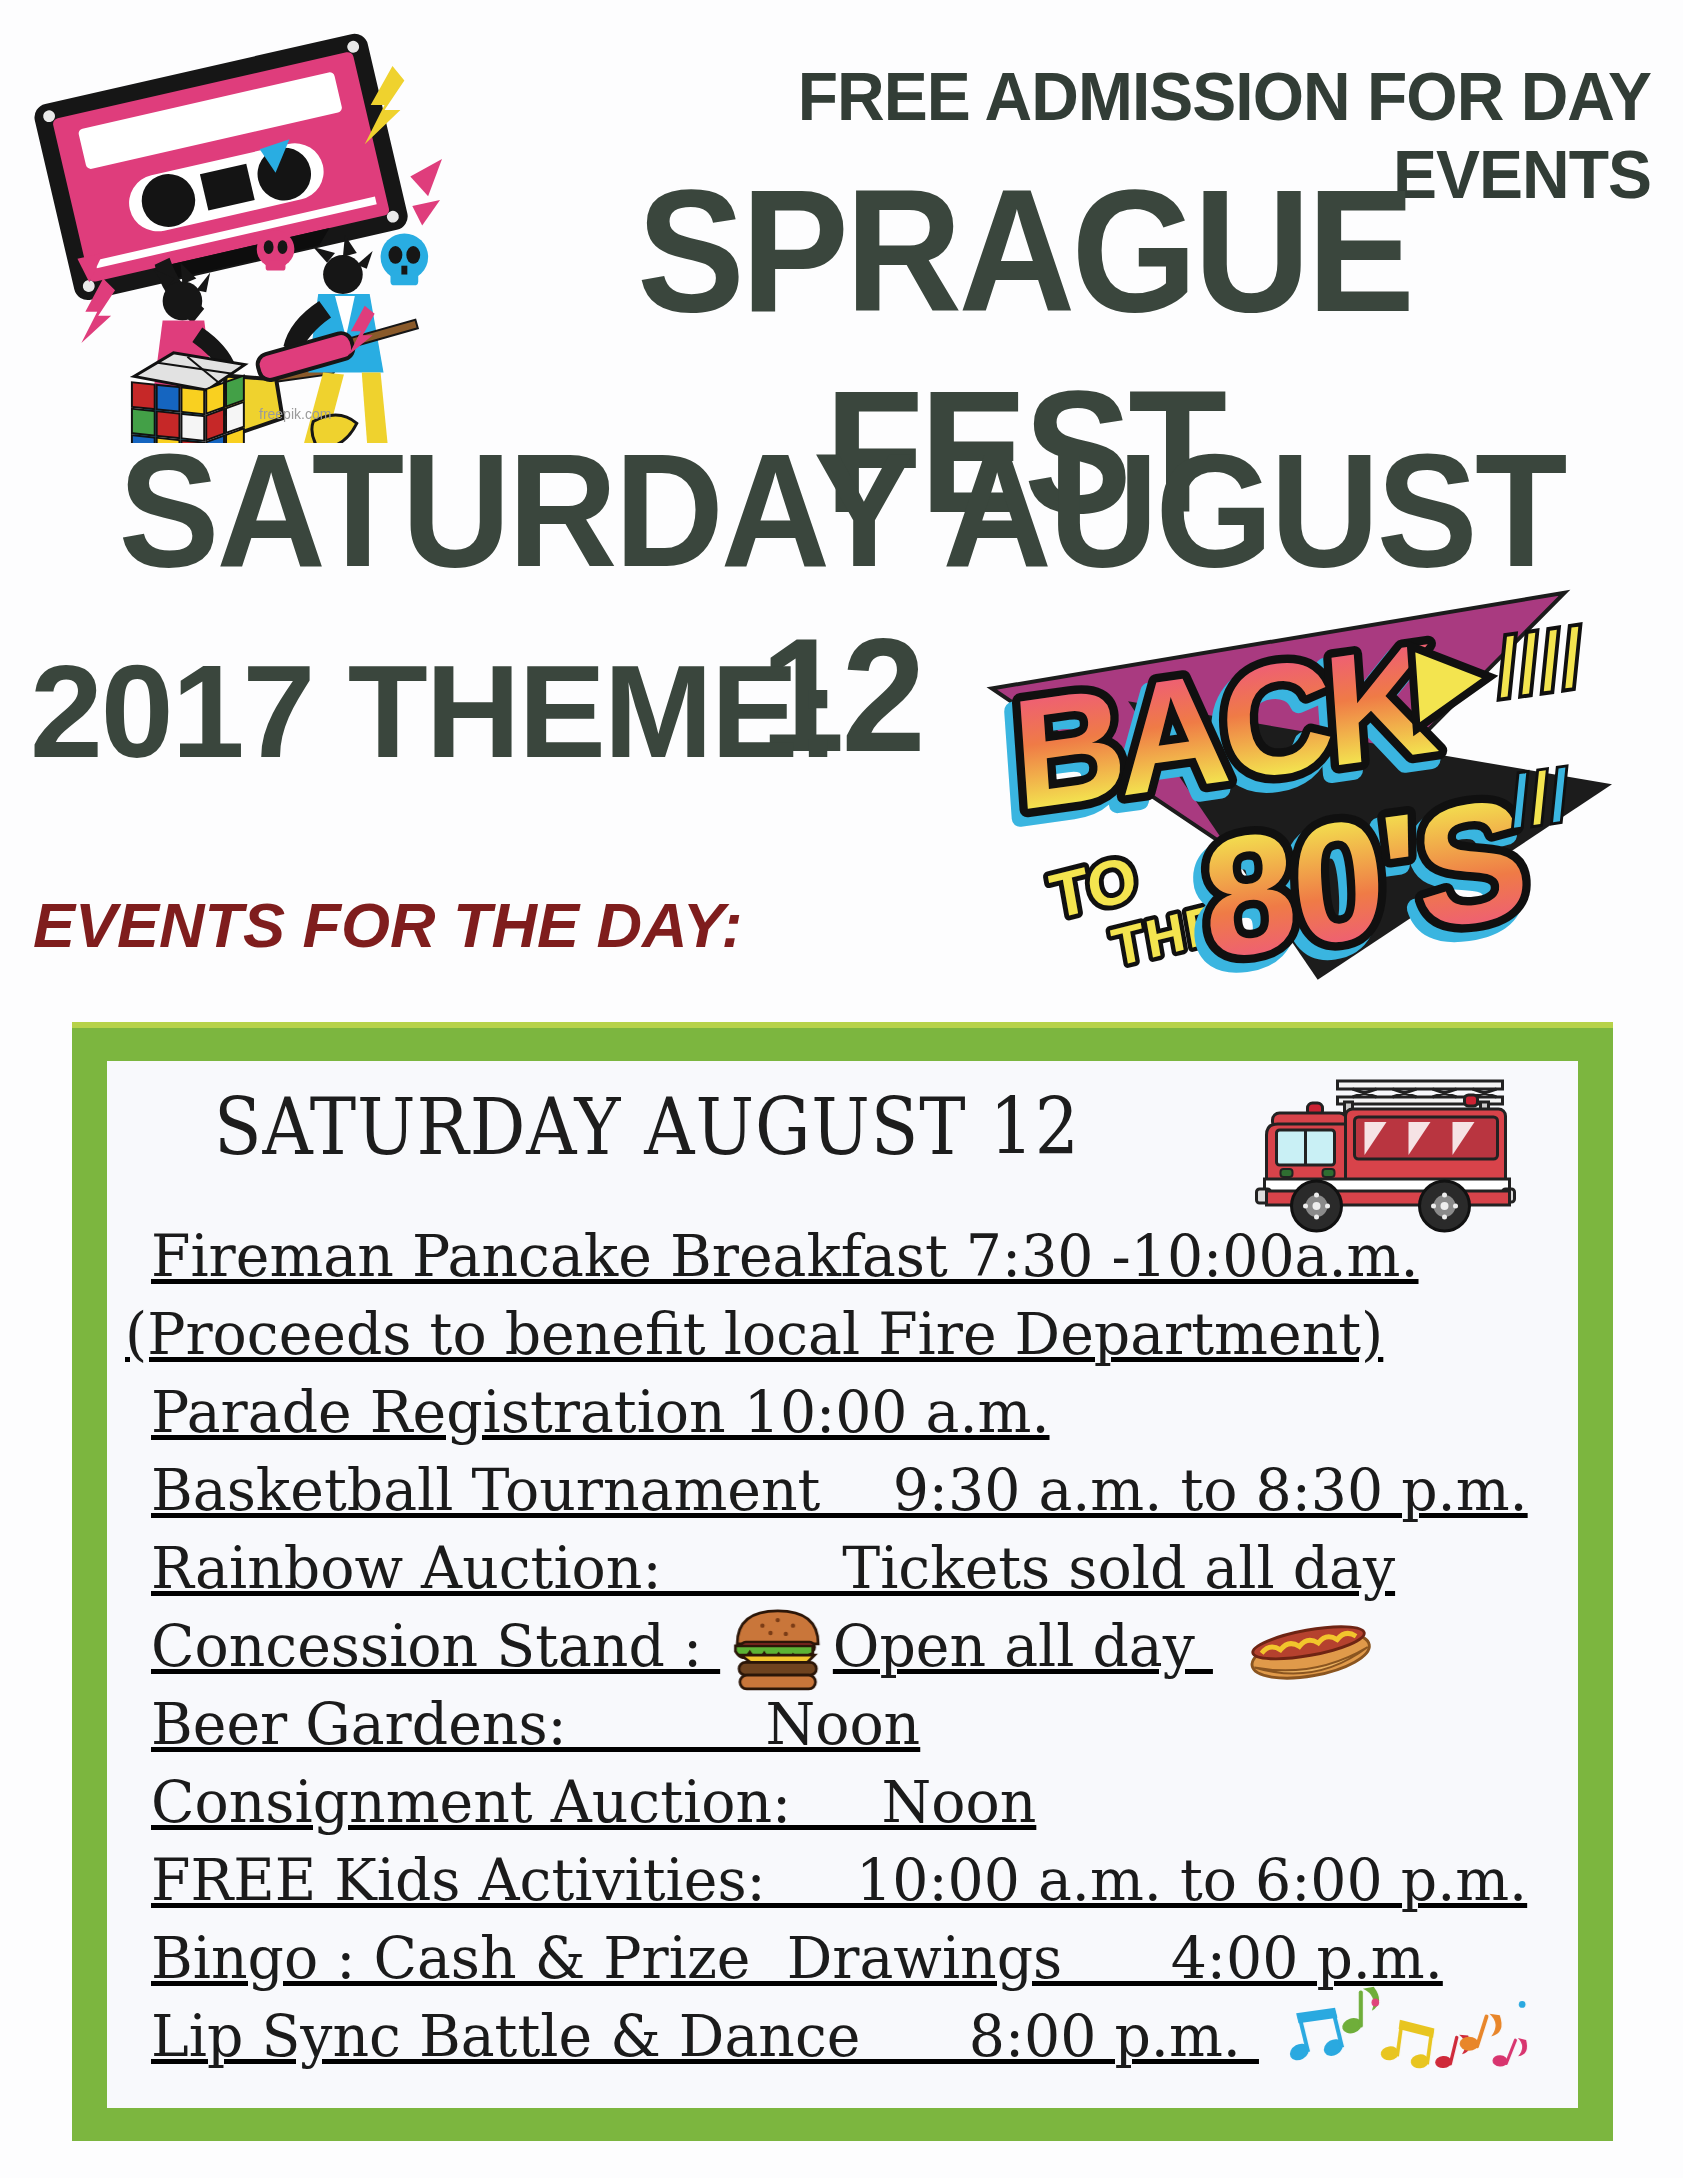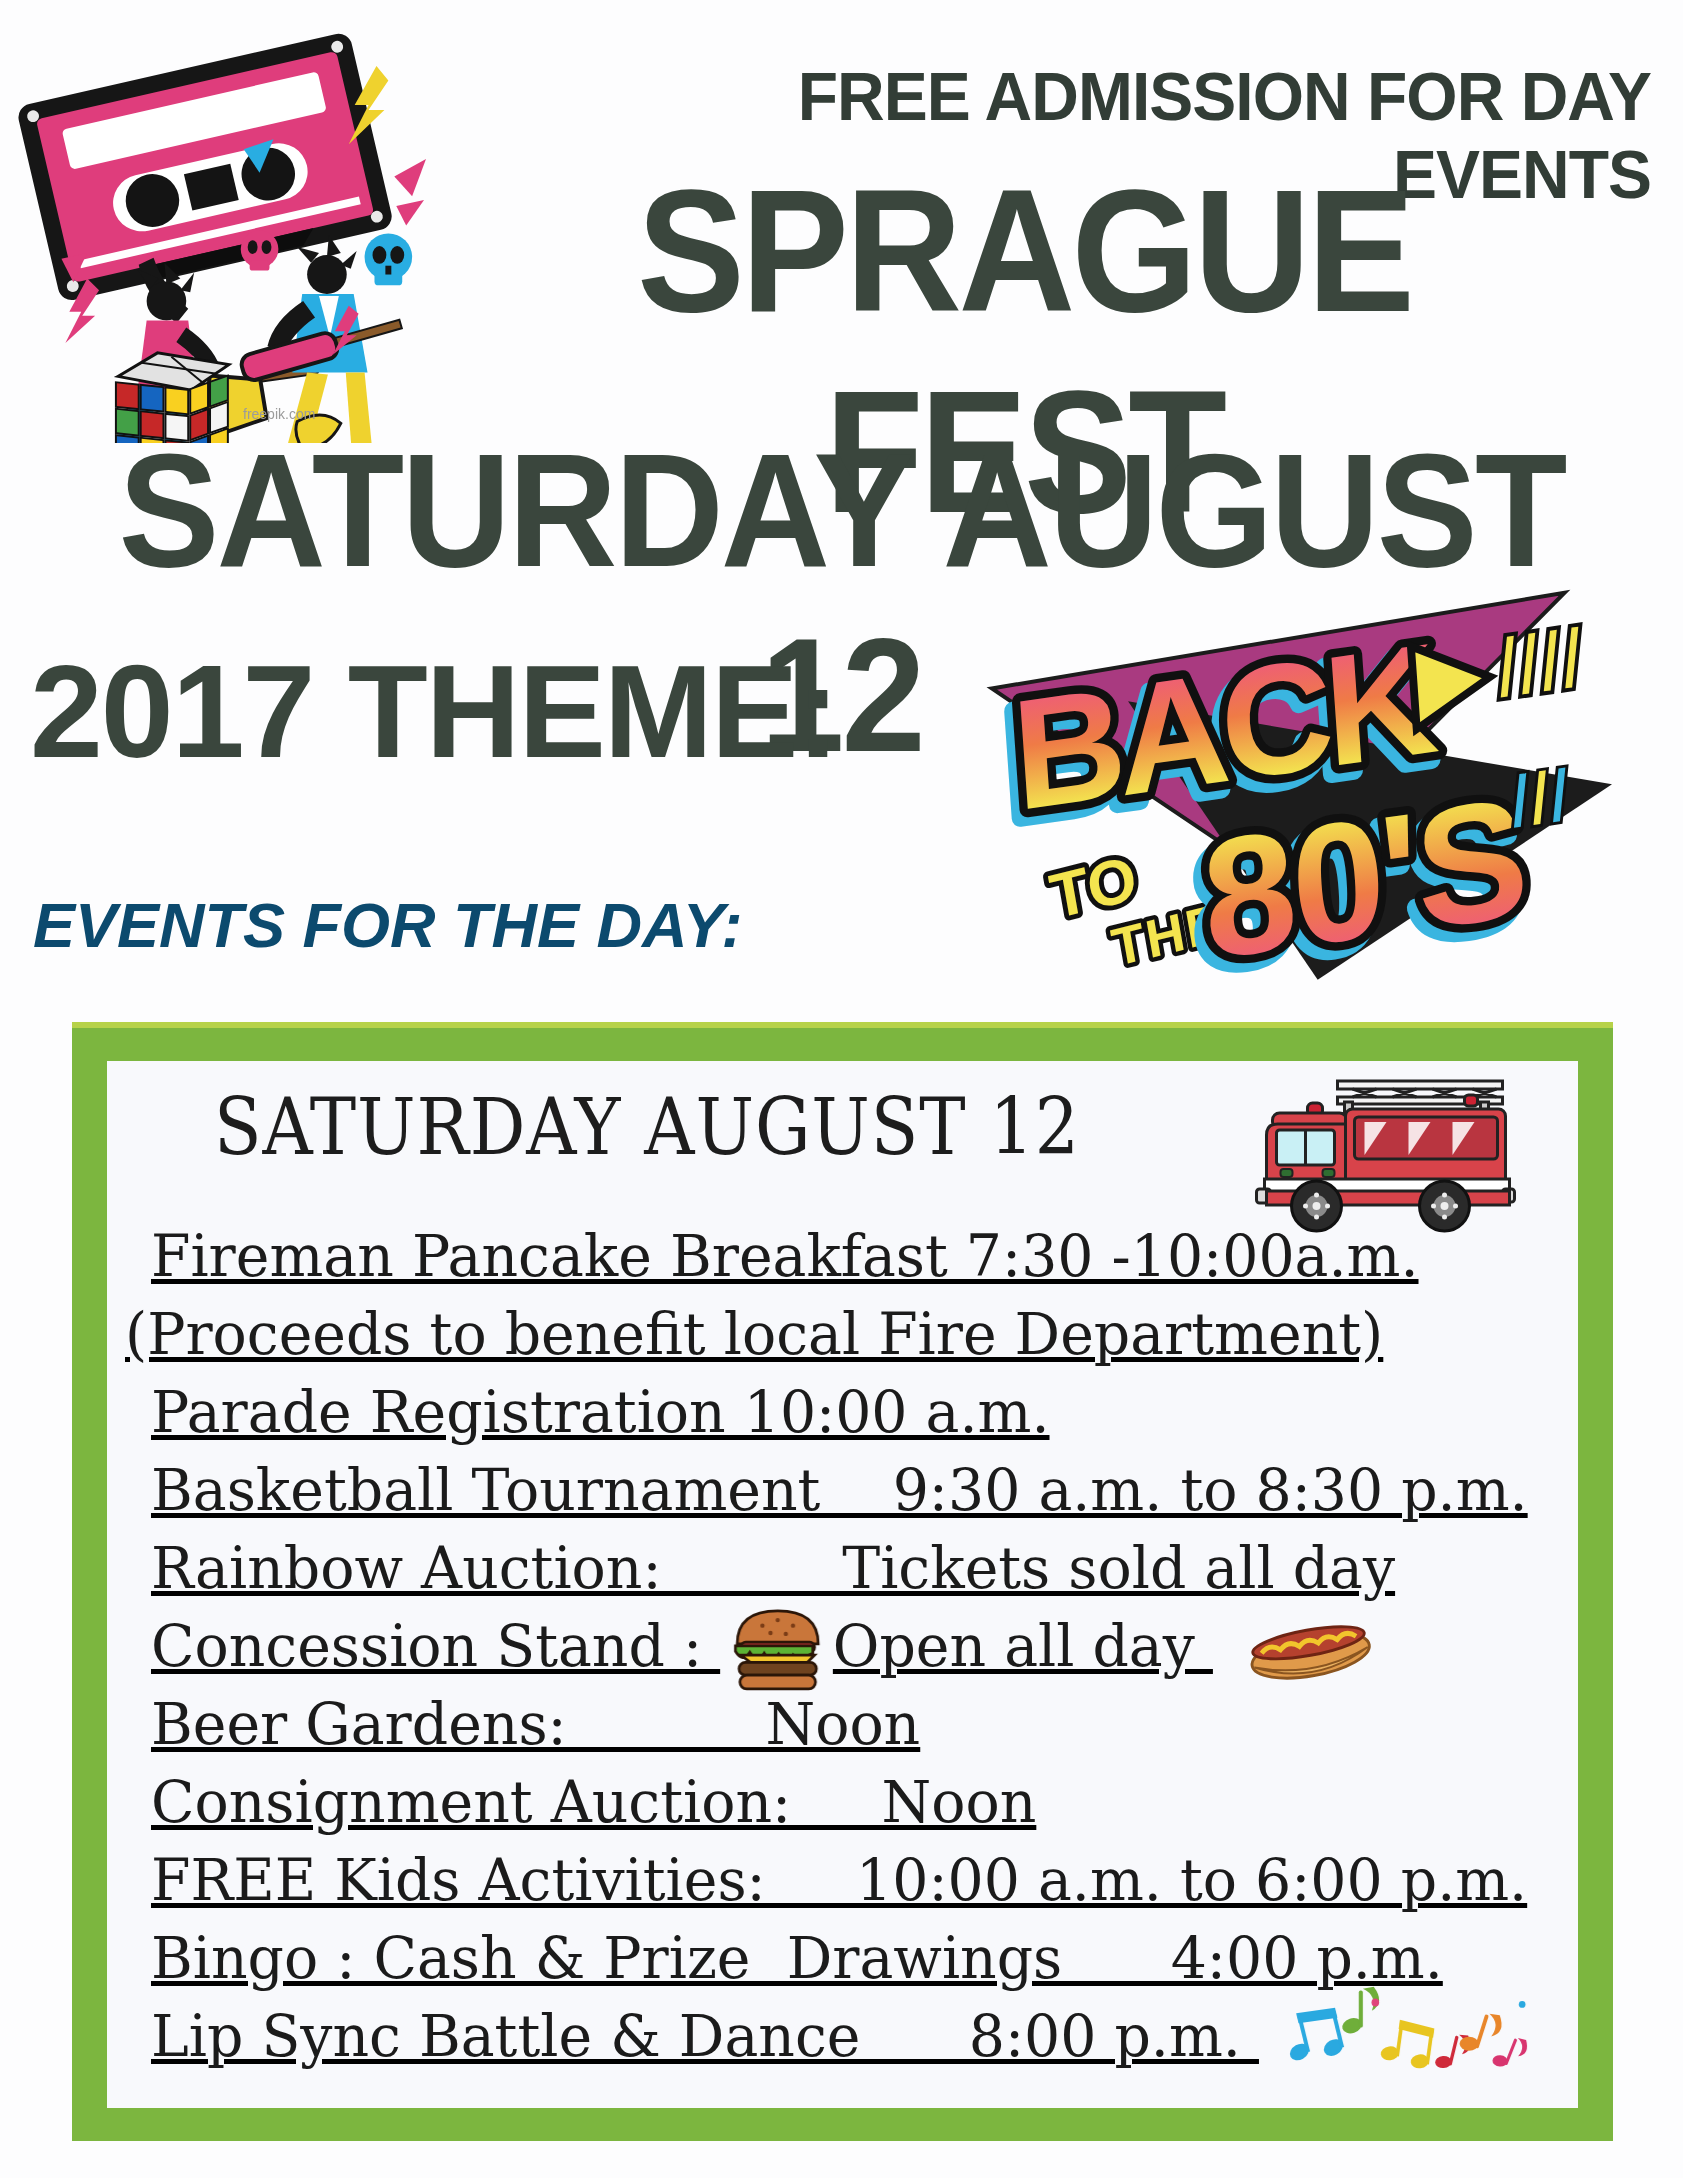--- a/index.html
+++ b/index.html
@@ -12,24 +12,24 @@
     transform:scaleX(.97);transform-origin:right center;}
   .title{position:absolute;top:150px;left:404px;width:1240px;text-align:center;
     font-size:174px;font-weight:bold;color:#3a463d;letter-spacing:-4px;
     transform:scaleX(.93);transform-origin:center;}
   .date-line{position:absolute;top:418px;left:20px;width:1643px;text-align:center;
     font-size:161px;font-weight:bold;color:#3a463d;letter-spacing:-3px;
     transform:scaleX(.94);transform-origin:center;}
   .theme-label{position:absolute;top:636px;left:30px;width:921px;
     font-size:131px;font-weight:bold;color:#3a463d;letter-spacing:-2px;}
   .events-heading{position:absolute;top:889px;left:33px;
-    font-size:63px;font-weight:bold;font-style:italic;color:#0c4a6e;}
+    font-size:63px;font-weight:bold;font-style:italic;color:#7f1d1d;}
 
   
-  .clipart-left{position:absolute;left:0;top:12px;width:426px;height:431px;}
+  .clipart-left{position:absolute;left:16px;top:12px;width:426px;height:431px;}
   .clipart-left svg{width:100%;height:100%;}
   .watermark{position:absolute;left:243px;top:394px;font-size:14px;color:#9b9b9b;}
   .logo-80s{position:absolute;left:972px;top:552px;width:642px;height:431px;}
   .logo-80s svg{width:100%;height:100%;}
   .lt{font-family:"Liberation Sans",sans-serif;font-weight:bold;paint-order:stroke;stroke-linejoin:round;}
   .lt-back{font-size:158px;letter-spacing:-8px;}
   .lt-80{font-size:170px;letter-spacing:-4px;}
   .lt-to{font-size:64px;}
   .lt-the{font-size:54px;letter-spacing:2px;}
 

